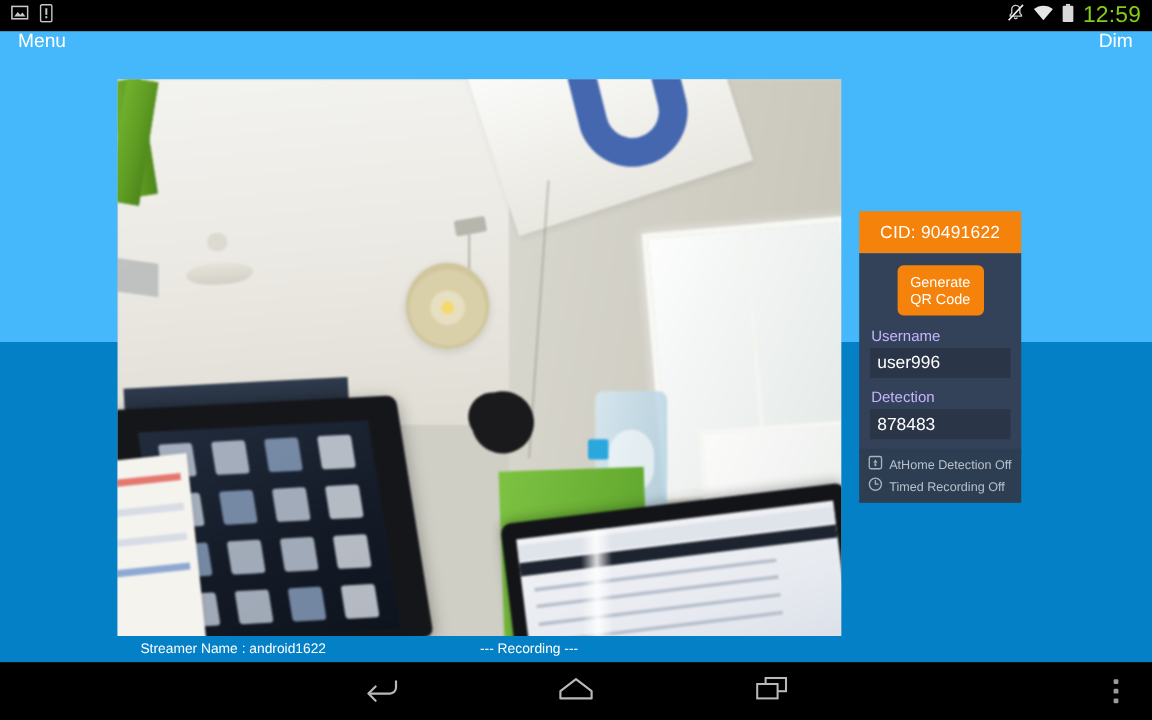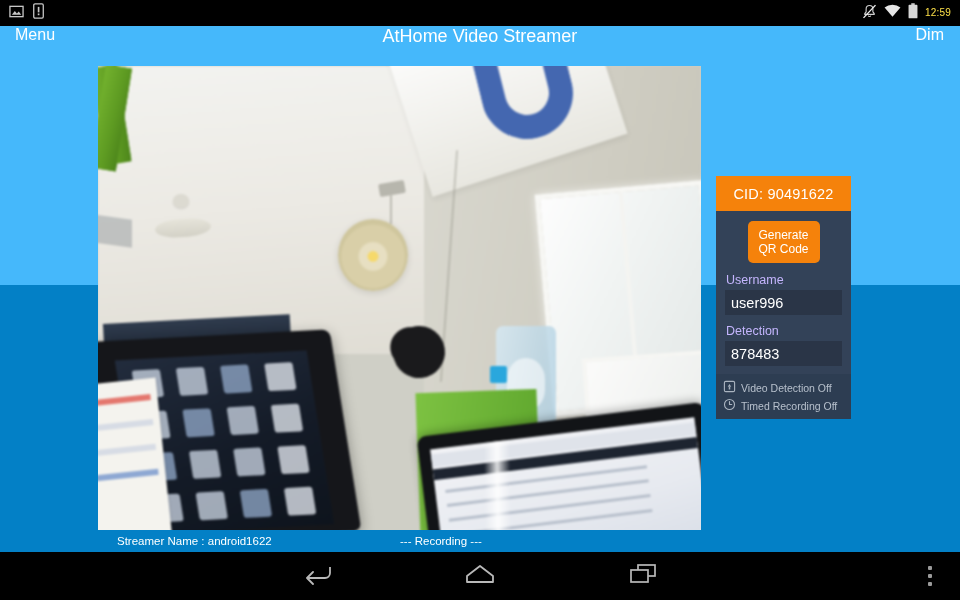--- a/index.html
+++ b/index.html
@@ -13,21 +13,21 @@
   #screen{ position:relative; width:960px; height:600px; overflow:hidden; }
 
   
   #statusbar{
     position:absolute; left:0; top:0; width:960px; height:26px;
     background:#000; color:#d8d8d8;
     display:flex; align-items:center;
   }
   .sb-left{ display:flex; align-items:center; gap:9px; padding-left:9px; }
   .sb-right{ margin-left:auto; display:flex; align-items:center; gap:7px; padding-right:9px; }
-  .sb-time{ font-size:10px; color:#fde047; letter-spacing:.2px; line-height:1; padding-bottom:1px;}
+  .sb-time{ font-size:19px; color:#84cc16; letter-spacing:.2px; line-height:1; padding-bottom:1px;}
   .sbicon{ display:block; }
 
   
   #titlebar{
     position:absolute; left:0; top:26px; width:960px; height:34px;
     background:#45b8fb;
     display:flex; 
   }
   #titlebar .t-menu{
     position:absolute; left:15px; font-size:16px; color:#ffffff;
@@ -311,21 +311,20 @@
           <rect x="3.6" y="0" width="3.8" height="1.8" fill="#d8d8d8"></rect>
           <rect x="0.6" y="1.6" width="9.8" height="15" rx="1" fill="#d8d8d8"></rect>
         </svg>
       </span>
       <span class="sb-time">12:59</span>
     </div>
   </div>
 
   <div id="titlebar">
     <span class="t-menu">Menu</span>
-    <span class="t-title">AtHome Video Streamer</span>
     <span class="t-dim">Dim</span>
   </div>
 
   <div id="bodybg">
     <div class="band-top"></div>
     <div class="band-bottom"></div>
   </div>
 
   <div id="video">
     <div class="scene blur">
@@ -416,21 +415,21 @@
 
   <div id="statustile">
     <div class="st-row">
       <span>
         <svg width="13" height="13" viewBox="0 0 14 14">
           <rect x="1.5" y="1.5" width="11" height="11" rx="1.5" fill="none" stroke="#aab4c0" stroke-width="1.2"></rect>
           <path d="M7 4.2 L8.9 7.2 H5.1 Z" fill="#aab4c0"></path>
           <rect x="6.2" y="7.6" width="1.6" height="2.6" fill="#aab4c0"></rect>
         </svg>
       </span>
-      <span class="st-text">Video Detection Off</span>
+      <span class="st-text">AtHome Detection Off</span>
     </div>
     <div class="st-row">
       <span>
         <svg width="13" height="13" viewBox="0 0 14 14">
           <circle cx="7" cy="7" r="5.4" fill="none" stroke="#aab4c0" stroke-width="1.2"></circle>
           <path d="M7 3.9 V7 H9.4" fill="none" stroke="#aab4c0" stroke-width="1.2" stroke-linecap="round"></path>
         </svg>
       </span>
       <span class="st-text">Timed Recording Off</span>
     </div>

